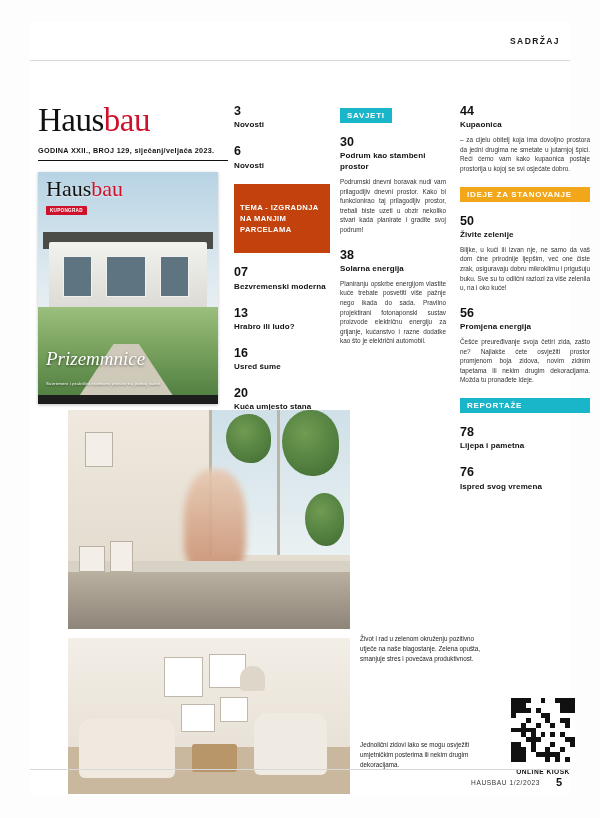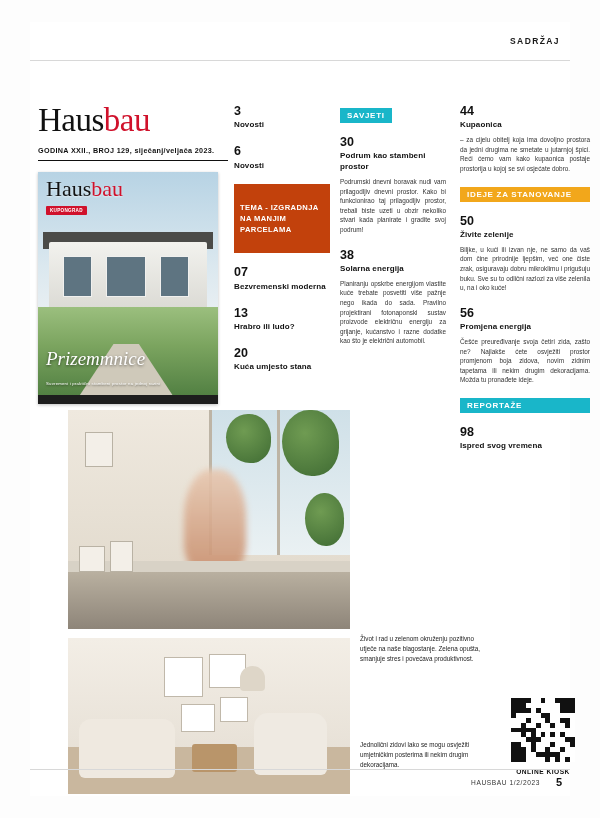--- a/index.html
+++ b/index.html
@@ -294,20 +294,24 @@
 
       <div class="entry">
         <div class="pg">07</div>
         <div class="ti">Bezvremenski moderna</div>
       </div>
       <div class="entry">
         <div class="pg">13</div>
         <div class="ti">Hrabro ili ludo?</div>
       </div>
       <div class="entry">
+        <div class="pg">16</div>
+        <div class="ti">Usred šume</div>
+      </div>
+      <div class="entry">
         <div class="pg">20</div>
         <div class="ti">Kuća umjesto stana</div>
       </div>
     </div>
 
     <div class="col col-b">
       <div class="section-tag">SAVJETI</div>
 
       <div class="entry">
         <div class="pg">30</div>
@@ -337,21 +341,25 @@
       </div>
       <div class="entry">
         <div class="pg">56</div>
         <div class="ti">Promjena energija</div>
         <div class="dk">Češće preuređivanje svoja četiri zida, zašto ne? Najlakše ćete osvježiti prostor promjenom boja zidova, novim zidnim tapetama ili nekim drugim dekoracijama. Možda tu pronađete ideje.</div>
       </div>
 
       <div class="section-tag block">REPORTAŽE</div>
 
       <div class="entry">
-        <div class="pg">98</div>
+        <div class="pg">78</div>
+        <div class="ti">Lijepa i pametna</div>
+      </div>
+      <div class="entry">
+        <div class="pg">76</div>
         <div class="ti">Ispred svog vremena</div>
       </div>
     </div>
 
     <div class="photo-kitchen">
       <div class="k-wall"></div>
       <div class="k-window"></div>
       <div class="k-mullion" style="left:74%;"></div>
       <div class="k-plant" style="left:56%; top:2%; width:16%; height:22%;"></div>
       <div class="k-plant" style="left:76%; top:0%; width:20%; height:30%;"></div>

